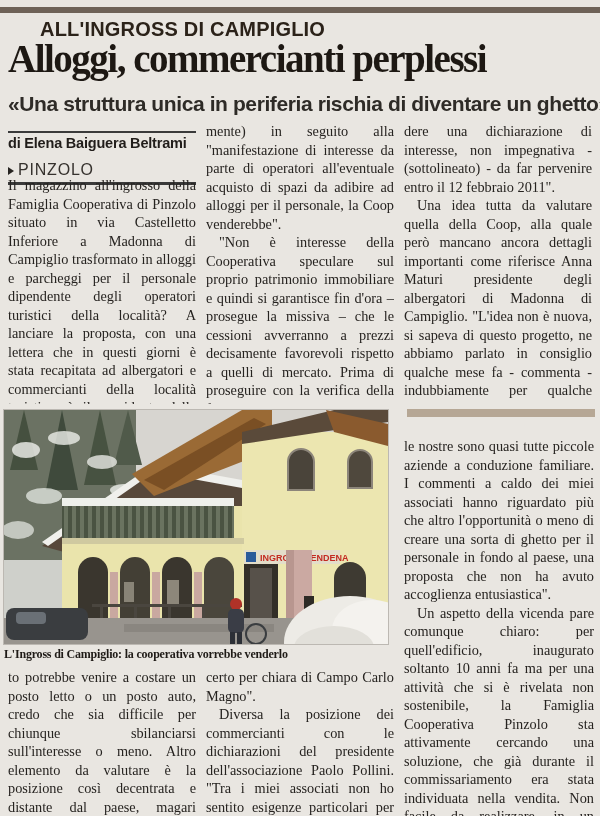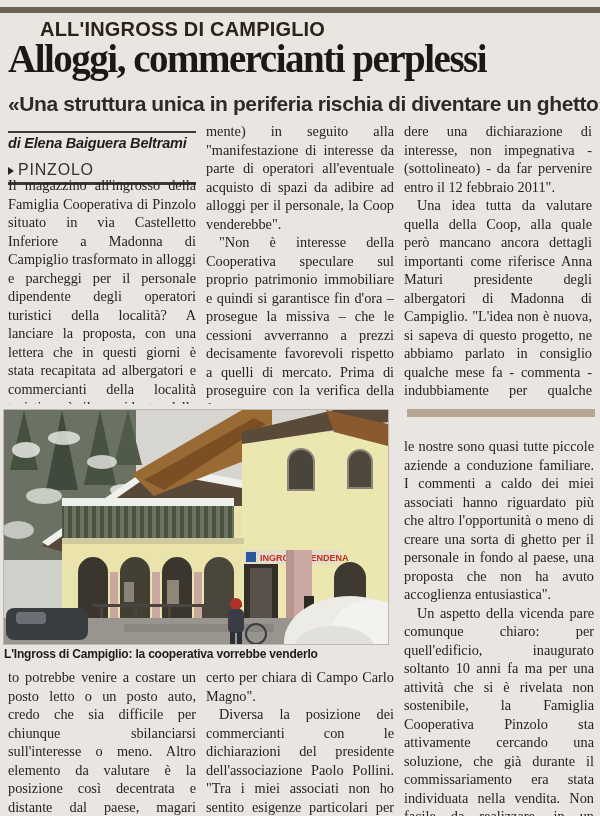--- a/index.html
+++ b/index.html
@@ -21,41 +21,41 @@
     font-family:"Liberation Serif",serif;font-weight:700;font-size:39px;
     letter-spacing:-1.5px;color:#1d1813;line-height:1.1;white-space:nowrap;
   }
   #subhead{
     top:92px;left:8px;width:590px;
     font-family:"Liberation Sans",sans-serif;font-weight:700;font-size:21px;
     letter-spacing:-.4px;color:#2e2b27;white-space:nowrap;
   }
   
   #byline{top:131px;left:8px;width:188px;border-top:2px solid #3a3a3a;border-bottom:3px solid #3a3a3a;padding:2px 0 3px 0;}
-  #byline .author{font-family:"Liberation Sans",sans-serif;font-weight:700;font-size:14.5px;color:#211d1a;letter-spacing:-.2px;font-style:italic;}
+  #byline .author{font-family:"Liberation Sans",sans-serif;font-weight:700;font-size:14.5px;color:#211d1a;letter-spacing:-.2px;}
   #byline .place{font-family:Liberation Sans, sans-serif;font-size:16px;letter-spacing:.8px;color:#36322e;margin-top:10px;}
   #byline .tri{display:inline-block;width:0;height:0;border-left:6px solid #272421;border-top:4px solid transparent;border-bottom:4px solid transparent;margin-right:4px;}
   
   .bodycol{
     font-size:14.3px;line-height:18.5px;text-align:justify;color:#262320;
   }
   .bodycol p{margin:0;}
   .bodycol p.indent{text-indent:13px;}
   #col1top{top:176px;left:8px;width:188px;height:228px;overflow:hidden;}
   #col2top{top:122px;left:206px;width:188px;height:282px;overflow:hidden;}
   #col3top{top:122px;left:404px;width:188px;height:282px;overflow:hidden;}
   #col1bot{top:668px;left:8px;width:188px;height:148px;overflow:hidden;}
   #col2bot{top:668px;left:206px;width:188px;height:148px;overflow:hidden;}
   #col3bot{top:437px;left:404px;width:190px;height:386px;overflow:hidden;}
   #divider3{top:409px;left:407px;width:188px;height:8px;background:#b6a795;}
   
   #photo{top:410px;left:4px;width:384px;height:234px;background:#d6d4cf;outline:1px solid #bcb8b2;}
   #caption{
     top:647px;left:4px;width:384px;
-    font-family:Liberation Sans, sans-serif;font-weight:700;font-size:12px;
+    font-family:Liberation Serif, serif;font-weight:700;font-size:12px;
     letter-spacing:-.2px;color:#1f1b17;
   }
 </style>
 </head>
 <body>
 
 <div id="page">
 
   <div id="topbar" class="abs"></div>
 

